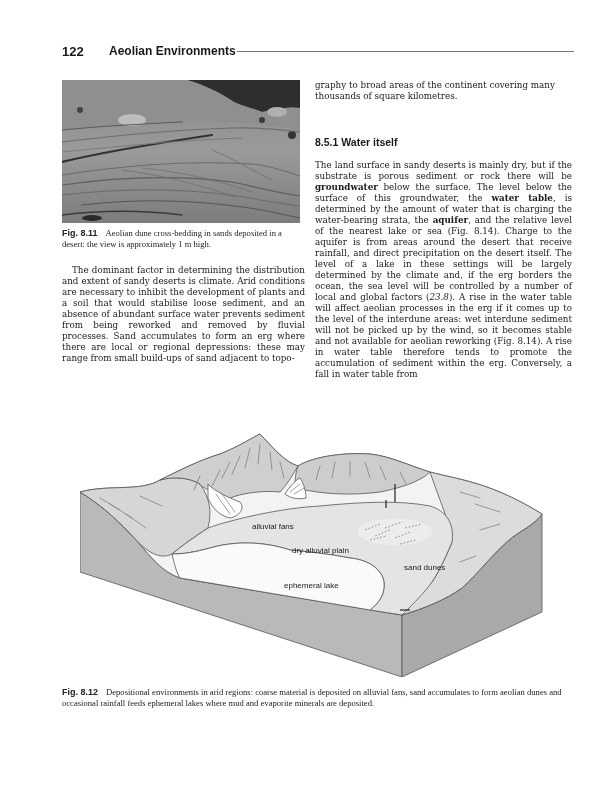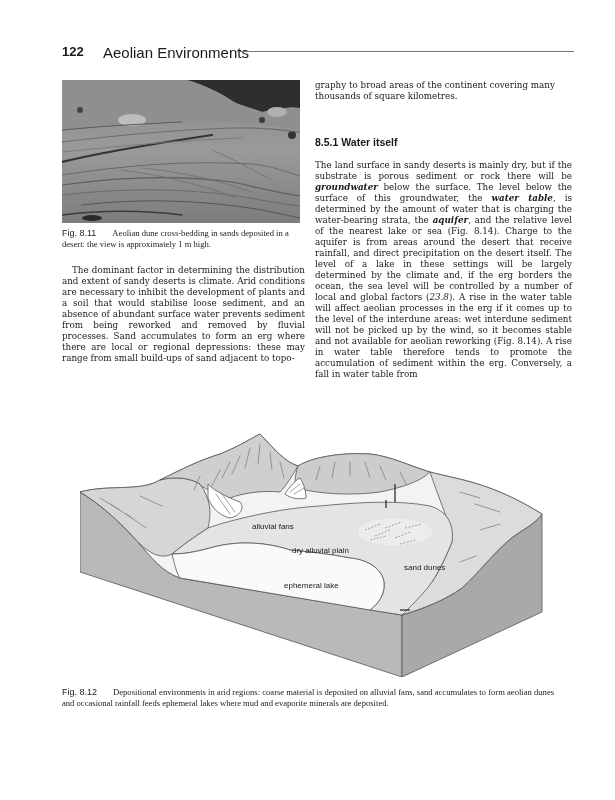--- a/index.html
+++ b/index.html
@@ -1,34 +1,34 @@
 <!DOCTYPE html>
 <html><head>
 <meta charset="utf-8">
 <style>
   html, body { margin:0; padding:0; background:#ffffff; }
   body { width:615px; height:800px; position:relative; overflow:hidden; color:#1a1a1a; }
 
   #running-head { position:absolute; left:62px; top:44px; width:510px; height:14px; }
   #page-number { position:absolute; left:0; top:0; font-family:"Liberation Sans", sans-serif; font-weight:bold; font-size:13px; }
-  #running-title { position:absolute; left:41px; top:0; font-family:"Liberation Sans", sans-serif; font-weight:normal; font-size:15px; }
+  #running-title { position:absolute; left:47px; top:0; font-family:"Liberation Sans", sans-serif; font-weight:bold; font-size:12px; }
   #head-rule { position:absolute; left:175px; top:7px; width:337px; height:0; border-top:1px solid #777; }
 
   #photo { position:absolute; left:62px; top:80px; width:238px; height:143px; overflow:hidden; }
 
   .caption { font-family:"Liberation Serif", serif; font-size:8.6px; line-height:11px; color:#222; }
-  .caption .fig-label { font-family:"Liberation Sans", sans-serif; font-weight:normal; font-size:9px; margin-right:16px; }
+  .caption .fig-label { font-family:"Liberation Sans", sans-serif; font-weight:bold; font-size:9px; margin-right:8px; }
   #caption-811 { position:absolute; left:62px; top:228px; width:242px; }
 
   .body-text { font-family:"DejaVu Serif", serif; font-size:8.75px; line-height:11px; text-align:justify; color:#1a1a1a; }
   #left-para { position:absolute; left:62px; top:265px; width:243px; text-indent:10px; }
   #right-para-top { position:absolute; left:315px; top:80px; width:257px; text-align:left; }
   #section-heading { position:absolute; left:315px; top:136px; font-family:"Liberation Sans", sans-serif; font-weight:bold; font-size:10.5px; }
   #right-para { position:absolute; left:315px; top:160px; width:257px; }
-  .bi { font-weight:bold; font-style:italic; }
+  .bi { font-weight:bold; }
 
   #block-diagram { position:absolute; left:80px; top:432px; width:500px; height:245px; }
   #block-diagram .lbl { font-family:"Liberation Sans", sans-serif; font-size:8px; fill:#1a1a1a; }
 
   #caption-812 { position:absolute; left:62px; top:687px; width:505px; }
 </style>
 </head>
 <body>
 
 <div id="running-head">

